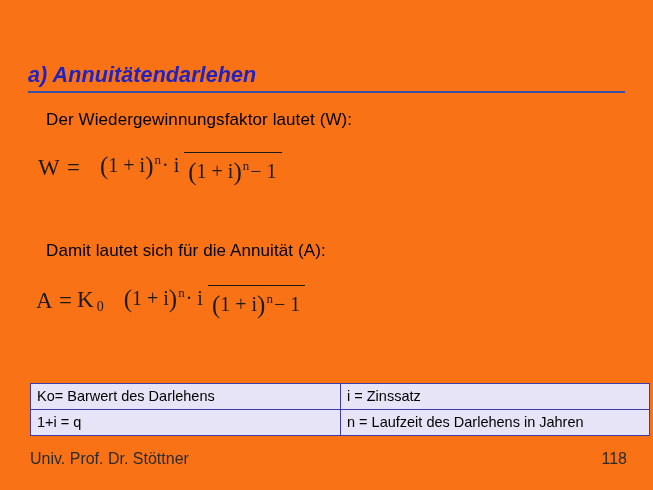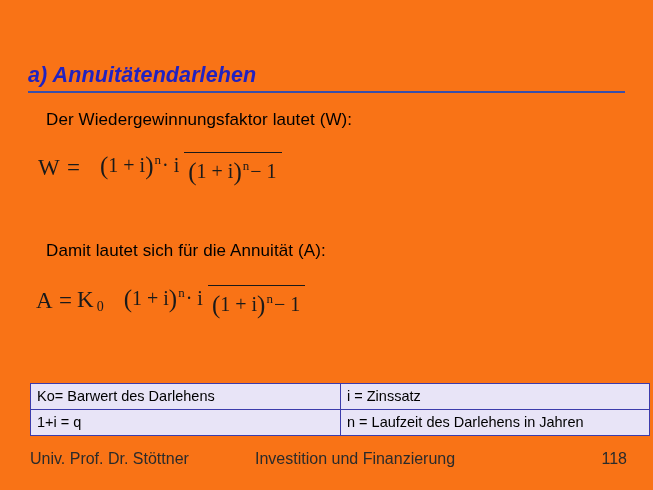--- a/index.html
+++ b/index.html
@@ -201,17 +201,16 @@
       </tr>
       <tr>
         <td class="col-left">1+i = q</td>
         <td class="col-right">n = Laufzeit des Darlehens in Jahren</td>
       </tr>
     </tbody>
   </table>
 
   <div id="footer">
     <span class="footer-cell" id="footer-author">Univ. Prof. Dr. Stöttner</span>
-    <span class="footer-cell" id="footer-course">Investition und Finanzierung</span>
     <span class="footer-cell" id="footer-page">118</span>
   </div>
 
 </div>
 
 </body></html>

